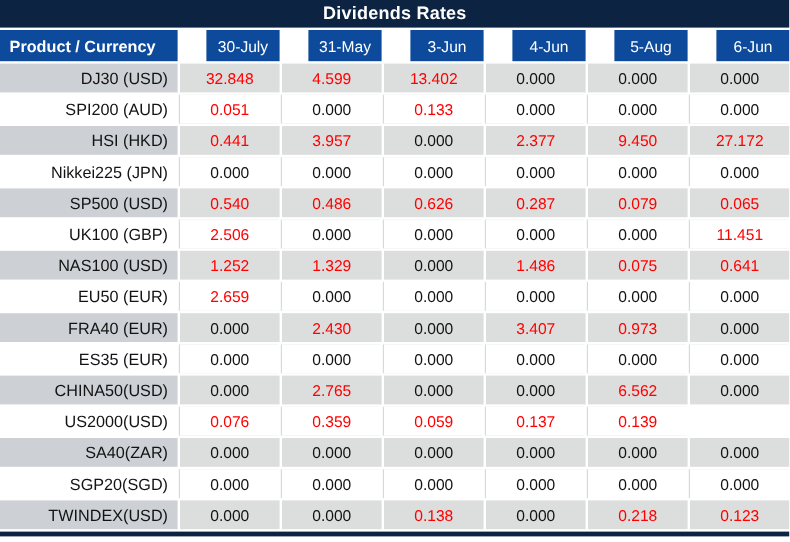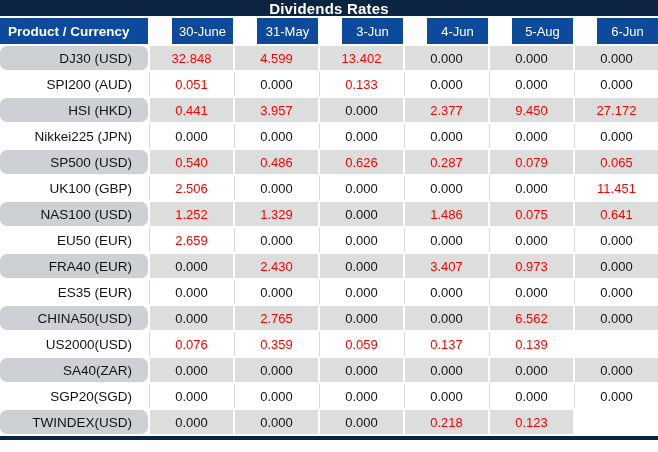--- a/index.html
+++ b/index.html
@@ -8,21 +8,21 @@
     background: #ffffff;
     font-family: "Liberation Sans", "DejaVu Sans", sans-serif;
   }
   .panel {
     width: 658px;
     height: 452px;
     background: #ffffff;
     overflow: hidden;
   }
   .title-bar {
-    height: 16px;
+    height: 23px;
     margin-bottom: 2px;
     background: var(--navy, #0c2341);
     color: #ffffff;
     font-size: 15px;
     font-weight: bold;
     display: flex;
     align-items: center;
     justify-content: center;
     letter-spacing: 0.2px;
   }
@@ -58,24 +58,23 @@
   .data-row .cell {
     height: 24px;
     font-size: 13px;
     display: flex;
     align-items: center;
     justify-content: center;
     color: #131313;
   }
   .data-row .cell.product {
     justify-content: flex-end;
-    padding-right: 16px;
+    padding-right: 8px;
     box-sizing: border-box;
     font-size: 13.5px;
-    border-radius: 7px;
   }
   .data-row.gray .cell.product { background: var(--grayProduct, #cdd1d5); }
   .data-row.gray .cell.val     { background: var(--grayValue, #dcdddd); }
   .data-row.white .cell        { background: #ffffff; }
   .data-row.white .cell.val    { box-shadow: -1px 0 0 0 #d9d9d9; }
   .data-row .cell.val.nonzero  { color: var(--red, #ff0000); }
   .bottom-bar {
     height: 4px;
     background: var(--navy, #0c2341);
     width: 658px;
@@ -83,21 +82,21 @@
 </style>
 </head>
 <body>
 
 <div class="panel">
   <div class="title-bar">Dividends Rates</div>
 
   <div class="grid-row header-row">
     <div class="cell product-header">Product / Currency</div>
 
-  <div class="cell">30-June</div>
+  <div class="cell">30-July</div>
       <div class="cell">31-May</div>
       <div class="cell">3-Jun</div>
       <div class="cell">4-Jun</div>
       <div class="cell">5-Aug</div>
       <div class="cell">6-Jun</div>
     </div>
 
   <div id="table-body">
 
   <div class="grid-row data-row gray">
@@ -222,20 +221,21 @@
         <div class="cell val">0.000</div>
         <div class="cell val">0.000</div>
         <div class="cell val">0.000</div>
         <div class="cell val">0.000</div>
         <div class="cell val">0.000</div>
       </div>
       <div class="grid-row data-row gray">
         <div class="cell product">TWINDEX(USD)</div>
         <div class="cell val">0.000</div>
         <div class="cell val">0.000</div>
+        <div class="cell val nonzero">0.138</div>
         <div class="cell val">0.000</div>
         <div class="cell val nonzero">0.218</div>
         <div class="cell val nonzero">0.123</div>
       </div>
     </div>
 
   <div class="bottom-bar"></div>
 </div>
 
 </body></html>

